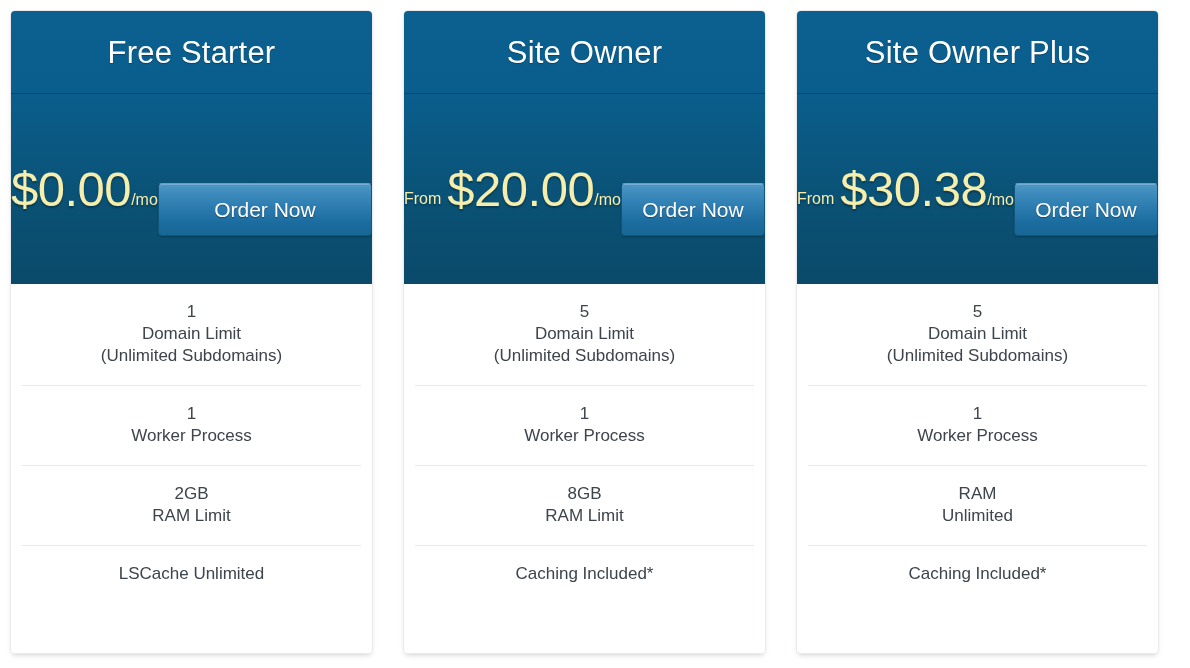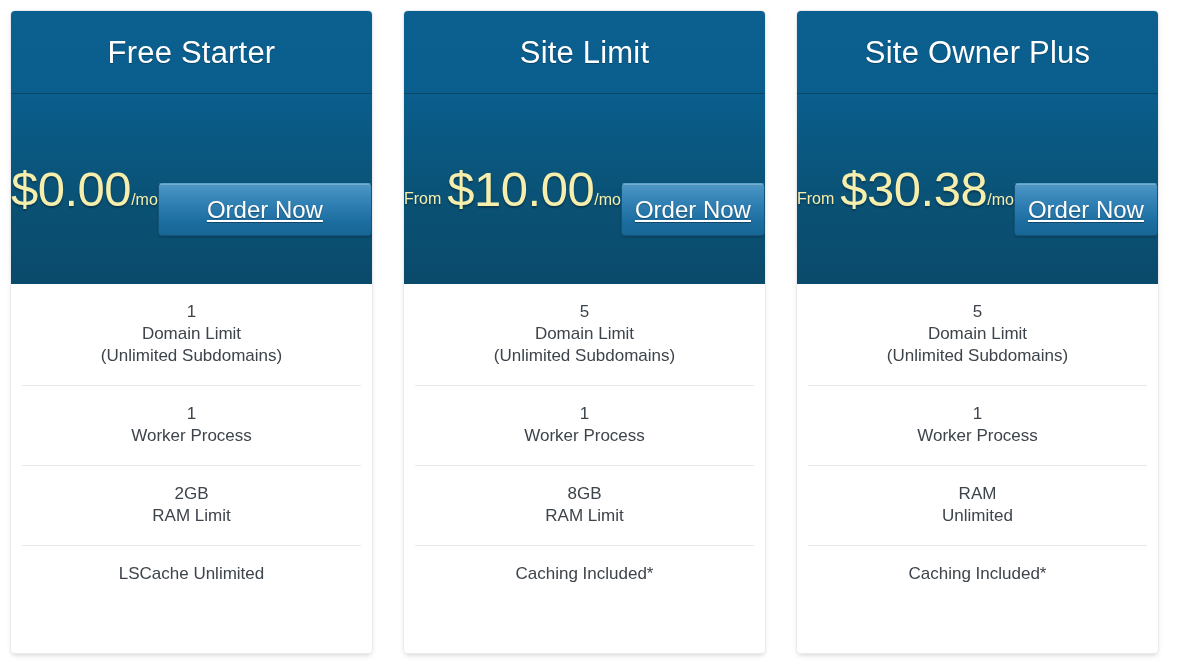--- a/index.html
+++ b/index.html
@@ -112,28 +112,27 @@
     background: linear-gradient(to bottom,
         #4e97c4 0%,
         #3e8cbd 18%,
         #2c7cb0 45%,
         #1c6d9f 75%,
         #166795 100%);
     box-shadow: inset 0 1px 0 rgba(255,255,255,0.22),
                 0 1px 2px rgba(0,0,0,0.25);
     color: #ffffff;
     font-family: "Liberation Sans", sans-serif;
-    font-size: 24px;
+    font-size: 21px;
     font-weight: 400;
     line-height: 51px;
     text-align: center;
     text-shadow: 0 1px 1px rgba(0,0,0,0.35);
     cursor: pointer;
     padding: 0;
-    text-decoration: underline;
   }
 
   
   .card-features {
     flex: 1 1 auto;
     background: #ffffff;
     padding: 0 11px;
     box-sizing: border-box;
     display: flex;
     flex-direction: column;
@@ -187,26 +186,26 @@
       </div>
       <div class="feature-row">
         <span class="feature-line">LSCache Unlimited</span>
       </div>
     </div>
   </div>
 
   <div class="plan-card">
     <div class="card-head">
       <div class="card-title-wrap">
-        <div class="card-title">Site Limit</div>
+        <div class="card-title">Site Owner</div>
       </div>
       <div class="card-price-wrap">
         <div class="price-line">
           <span class="price-from">From</span>
-          <span class="price-amount">$10.00</span>
+          <span class="price-amount">$20.00</span>
           <span class="price-period">/mo</span>
         </div>
         <button class="order-btn">Order Now</button>
       </div>
     </div>
     <div class="card-features">
       <div class="feature-row">
         <span class="feature-line">5</span>
         <span class="feature-line">Domain Limit</span>
         <span class="feature-line">(Unlimited Subdomains)</span>

